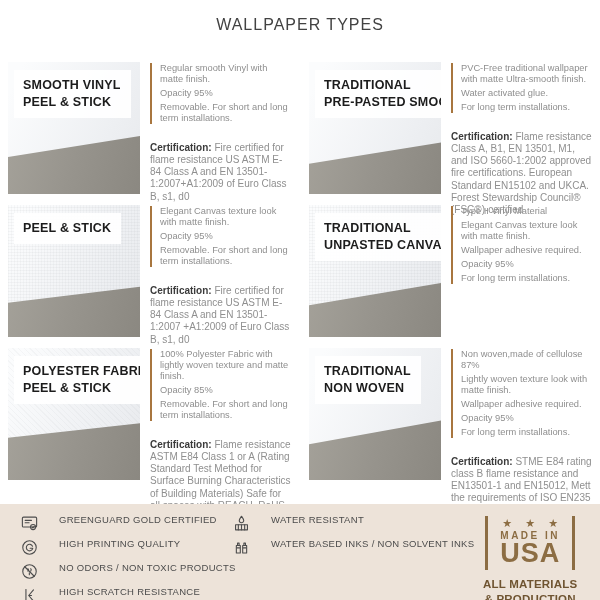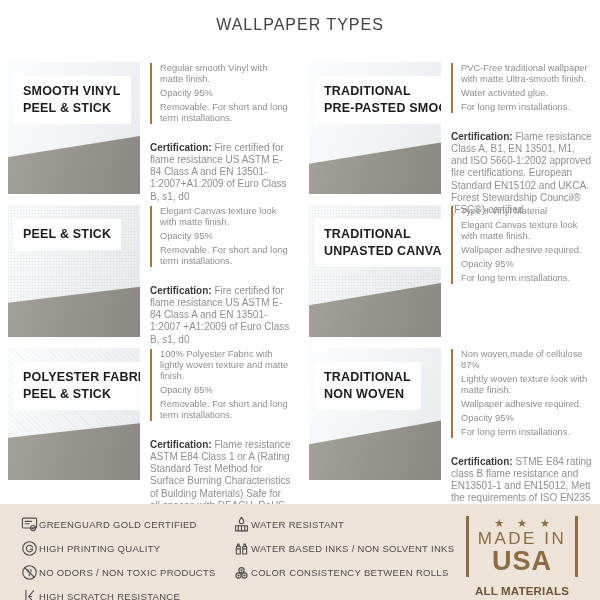--- a/index.html
+++ b/index.html
@@ -25,48 +25,48 @@
        repeating-linear-gradient(45deg,rgba(120,125,130,.05) 0 1px,transparent 1px 4px),
        linear-gradient(115deg,#fbfcfd 8%,#edeff2 70%,#e7e9ec 100%);}
   .floor{position:absolute;inset:0;
        background:linear-gradient(105deg,#a8a59d 0%,#97948d 55%,#8b8881 100%);}
   .f1{clip-path:polygon(0 72%,100% 56%,100% 100%,0 100%);}
   .f2{clip-path:polygon(0 77%,100% 61%,100% 100%,0 100%);}
   .f3{clip-path:polygon(0 74%,100% 62%,100% 100%,0 100%);}
   .f4{clip-path:polygon(0 76%,100% 59%,100% 100%,0 100%);}
   .f5{clip-path:polygon(0 68%,100% 57%,100% 100%,0 100%);}
   .f6{clip-path:polygon(0 73%,100% 55%,100% 100%,0 100%);}
-  .img-label{position:absolute;top:14px;left:6px;background:rgba(255,255,255,.93);
+  .img-label{position:absolute;top:8px;left:6px;background:rgba(255,255,255,.93);
        padding:7px 10px 7px 9px;font-size:12.5px;font-weight:600;color:#1c1c1c;
        line-height:1.35;letter-spacing:.2px;white-space:nowrap;}
 
   .txt{flex:1;min-width:0;padding-top:1px;}
   .features{border-left:2px solid #a8763f;padding-left:8px;
        font-size:9.3px;line-height:1.18;color:#8f8f8f;}
   .features p{margin:0 0 3px 0;}
   .features p:last-child{margin-bottom:0;}
   .cert{margin-top:18px;font-size:10px;line-height:1.22;color:#8f8f8f;}
   .cert strong{color:#3b3b3b;font-weight:700;}
 
   
   .footer{position:absolute;left:0;right:0;top:504px;bottom:0;background:#ede3d9;
        display:flex;align-items:flex-start;padding:10px 14px 0 20px;box-sizing:border-box;}
   .badge-col{display:flex;flex-direction:column;gap:4px;}
   .col-left{width:212px;}
   .col-mid{flex:1;}
-  .badge{display:flex;align-items:center;gap:0;height:20px;}
+  .badge{display:flex;gap:20px;height:20px;}
   .badge svg{width:19px;height:19px;flex:none;stroke:#4d4d4d;fill:none;
        stroke-width:1.4;stroke-linecap:round;stroke-linejoin:round;}
   .badge-label{font-size:9.5px;color:#4c4c4c;letter-spacing:.3px;white-space:nowrap;}
 
   .stamp-col{width:128px;display:flex;flex-direction:column;align-items:center;margin-top:2px;}
   .stamp-core{border-left:3px solid #8c6d43;border-right:3px solid #8c6d43;
        padding:1px 9px 3px 9px;text-align:center;color:#8c6d43;}
   .stamp-stars{font-size:11px;letter-spacing:5px;padding-left:5px;line-height:1.1;}
-  .stamp-madein{font-size:17px;font-weight:400;letter-spacing:2.5px;margin-top:1px;line-height:1.1;}
+  .stamp-madein{font-size:10px;font-weight:700;letter-spacing:2.5px;margin-top:1px;line-height:1.1;}
   .stamp-usa{font-size:27px;font-weight:700;letter-spacing:1px;line-height:.95;}
   .stamp-sub{margin-top:7px;text-align:center;color:#6f5431;font-weight:700;
        font-size:11.5px;line-height:1.3;letter-spacing:.2px;}
 </style>
 </head>
 <body>
 
 <div class="page">
 
   <div class="title">WALLPAPER TYPES</div>
@@ -246,31 +246,20 @@
         <span class="badge-label">WATER RESISTANT</span>
       </div>
       <div class="badge">
         <svg viewBox="0 0 24 24">
           <path d="M5.5 9.5h5V19h-5zM7 6.5h2v3H7z"></path>
           <path d="M13.5 9.5h5V19h-5zM15 6.5h2v3h-2z"></path>
           <path d="M6.5 12.5h3M14.5 12.5h3"></path>
         </svg>
         <span class="badge-label">WATER BASED INKS / NON SOLVENT INKS</span>
       </div>
-      <div class="badge">
-        <svg viewBox="0 0 24 24">
-          <circle cx="8.3" cy="15.8" r="3.3"></circle>
-          <circle cx="15.7" cy="15.8" r="3.3"></circle>
-          <circle cx="12" cy="9.2" r="3.3"></circle>
-          <circle cx="8.3" cy="15.8" r="0.7"></circle>
-          <circle cx="15.7" cy="15.8" r="0.7"></circle>
-          <circle cx="12" cy="9.2" r="0.7"></circle>
-        </svg>
-        <span class="badge-label">COLOR CONSISTENCY BETWEEN ROLLS</span>
-      </div>
     </div>
 
     <div class="stamp-col">
       <div class="stamp-core">
         <div class="stamp-stars">★ ★ ★</div>
         <div class="stamp-madein">MADE IN</div>
         <div class="stamp-usa">USA</div>
       </div>
       <div class="stamp-sub">
         <div>ALL MATERIALS</div>

